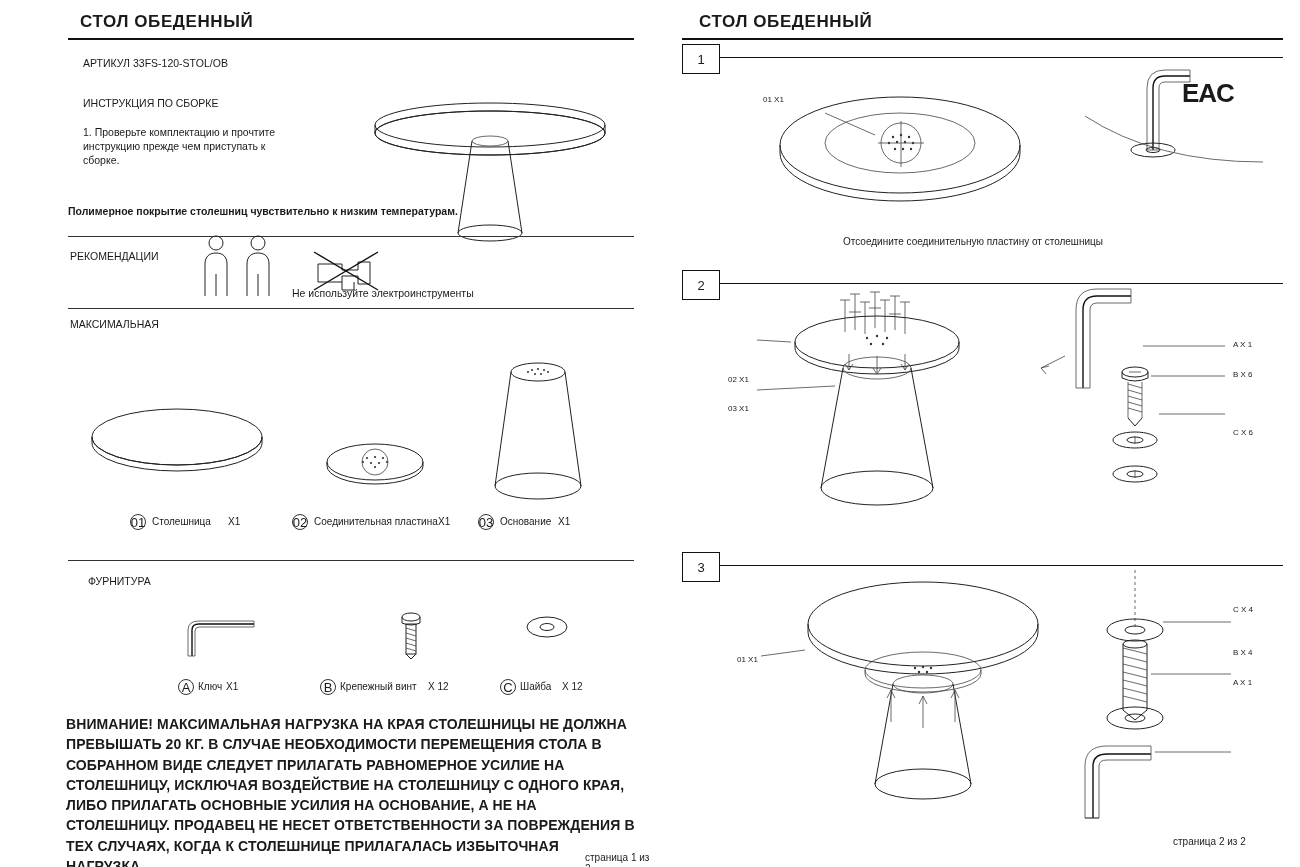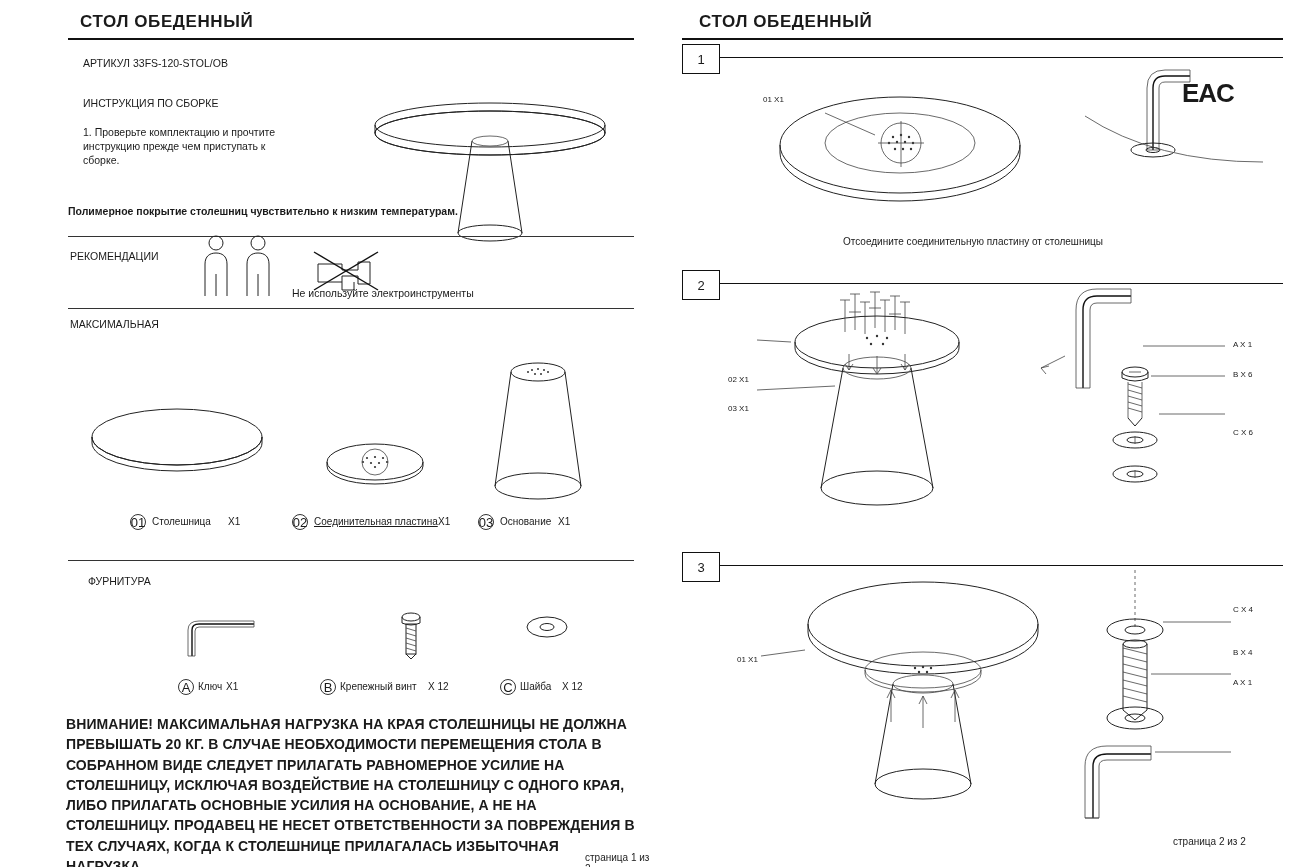--- a/index.html
+++ b/index.html
@@ -156,21 +156,21 @@
       <circle class="dot" cx="51" cy="16" r="1"></circle>
         <circle class="dot" cx="38" cy="14" r="1"></circle>
       <circle class="dot" cx="58" cy="14" r="1"></circle>
     </svg>
 
     <div class="circ-num" style="left:130px;top:514px;">01</div>
     <div class="cap" style="left:152px;top:516px;">Столешница</div>
     <div class="cap" style="left:228px;top:516px;">X1</div>
 
     <div class="circ-num" style="left:292px;top:514px;">02</div>
-    <div class="cap" style="left:314px;top:516px;text-decoration:underline;">Соединительная пластина</div>
+    <div class="cap" style="left:314px;top:516px;">Соединительная пластина</div>
     <div class="cap" style="left:438px;top:516px;">X1</div>
 
     <div class="circ-num" style="left:478px;top:514px;">03</div>
     <div class="cap" style="left:500px;top:516px;">Основание</div>
     <div class="cap" style="left:558px;top:516px;">X1</div>
 
     <div class="hr thin" style="left:68px;top:560px;width:566px;"></div>
 
     <div class="lbl" style="left:88px;top:574px;">ФУРНИТУРА</div>
 

